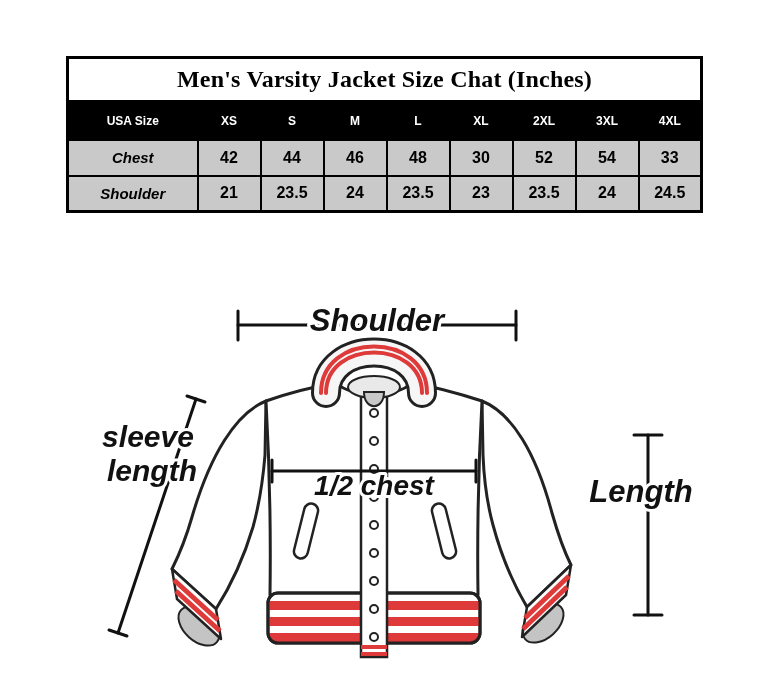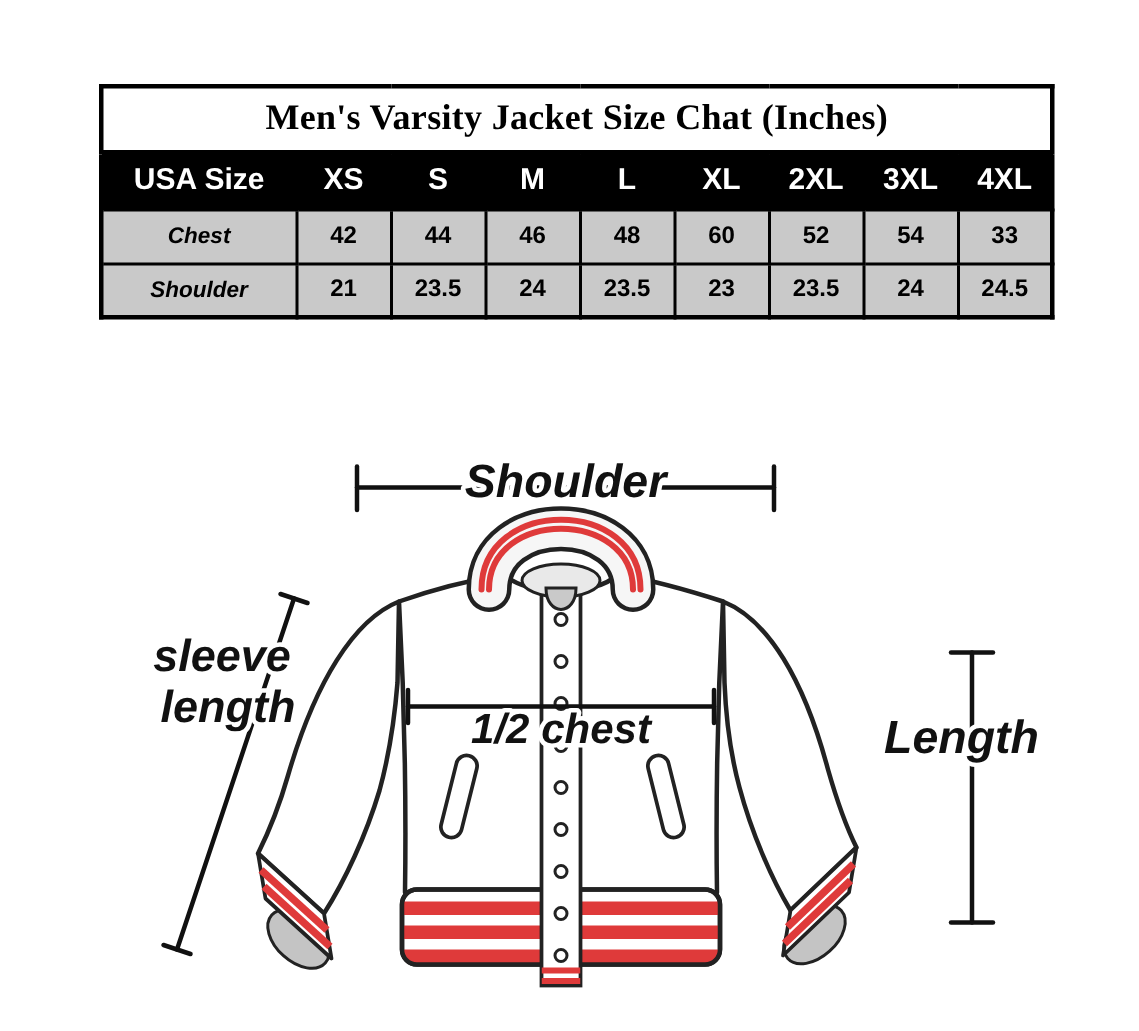--- a/index.html
+++ b/index.html
@@ -25,21 +25,21 @@
     font-weight: bold; color: #000;
   }
   tr.title-row th {
     font-family: "Liberation Serif", serif;
     font-size: 24px; height: 44px; background: #fff;
     border-bottom: 3px solid #000; letter-spacing: .2px;
   }
   tr.header-row th {
     background: var(--header-bg, #000);
     color: var(--header-text, #fff);
-    font-size: 20px; height: 38px;
+    font-size: 12px; height: 38px;
   }
   tbody tr { height: 36px; font-size: 16px; background: #fff; }
   tbody tr.alt { background: var(--row-alt, #c9c9c9); }
   tbody th.row-label { font-size: 15px; font-style: italic; }
 
   
   svg.diagram { position: absolute; left: 0; top: 295px; }
   .lbl {
     font-family: "Liberation Sans", sans-serif;
     font-weight: bold; font-style: italic;
@@ -83,21 +83,21 @@
           <th>4XL</th>
         </tr>
     </thead>
     <tbody>
         <tr class="alt">
           <th class="row-label">Chest</th>
           <td>42</td>
           <td>44</td>
           <td>46</td>
           <td>48</td>
-          <td>60</td>
+          <td>30</td>
           <td>52</td>
           <td>54</td>
           <td>33</td>
         </tr>
         <tr class="alt">
           <th class="row-label">Shoulder</th>
           <td>21</td>
           <td>23.5</td>
           <td>24</td>
           <td>23.5</td>

